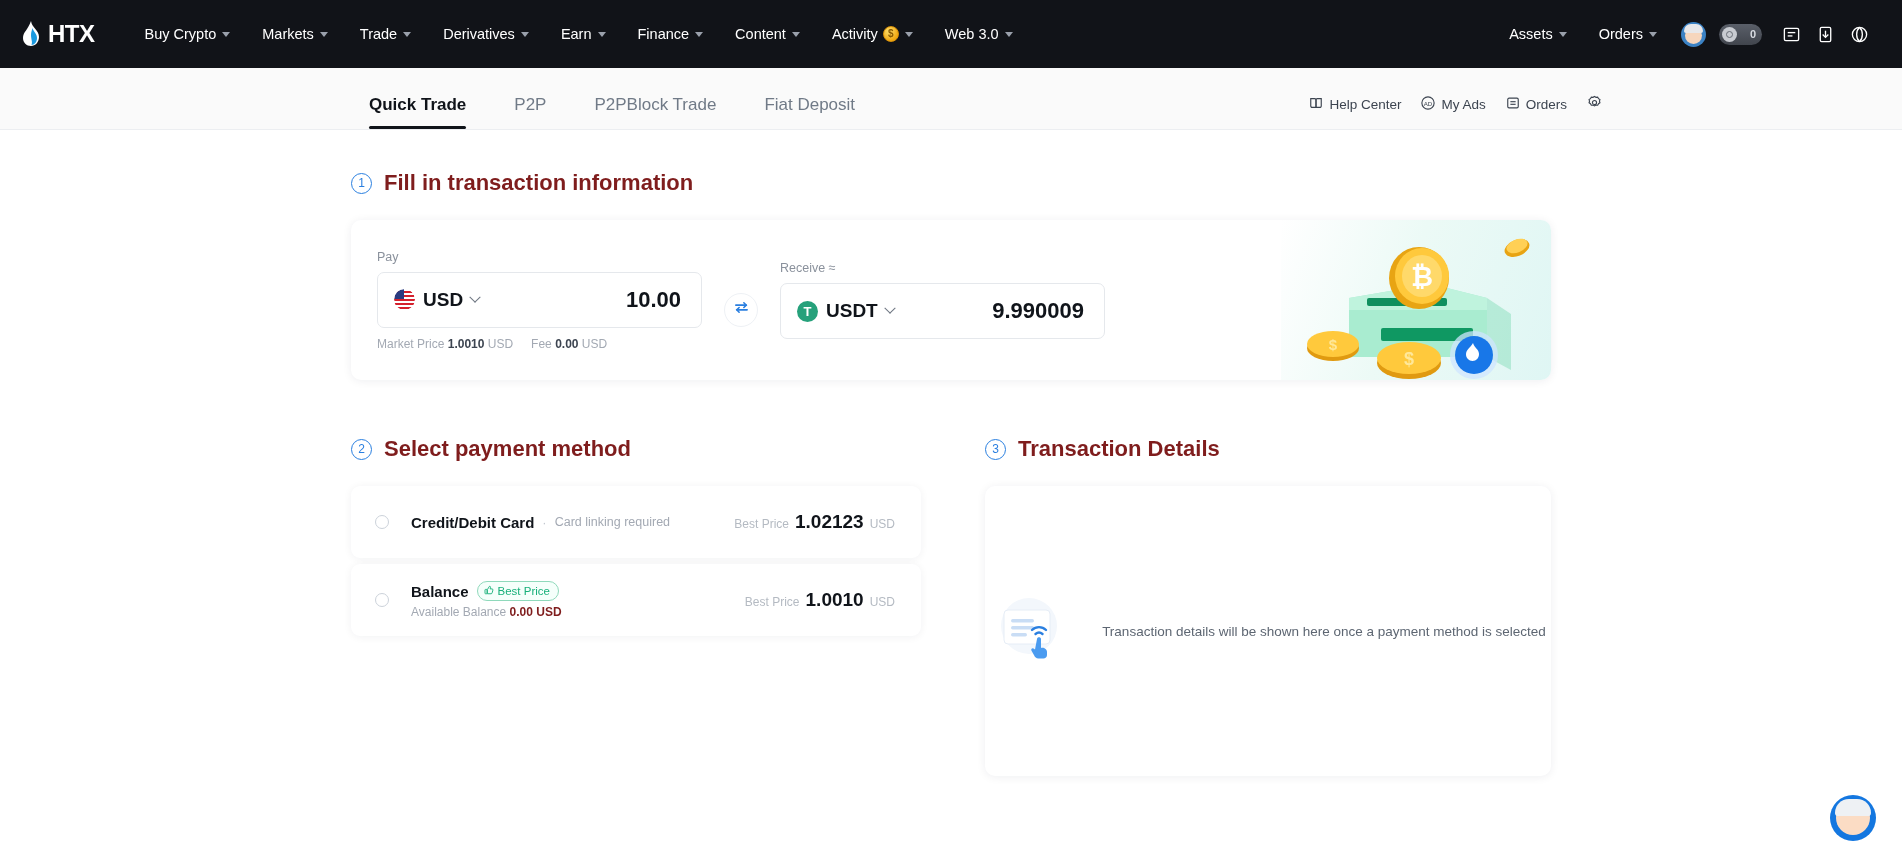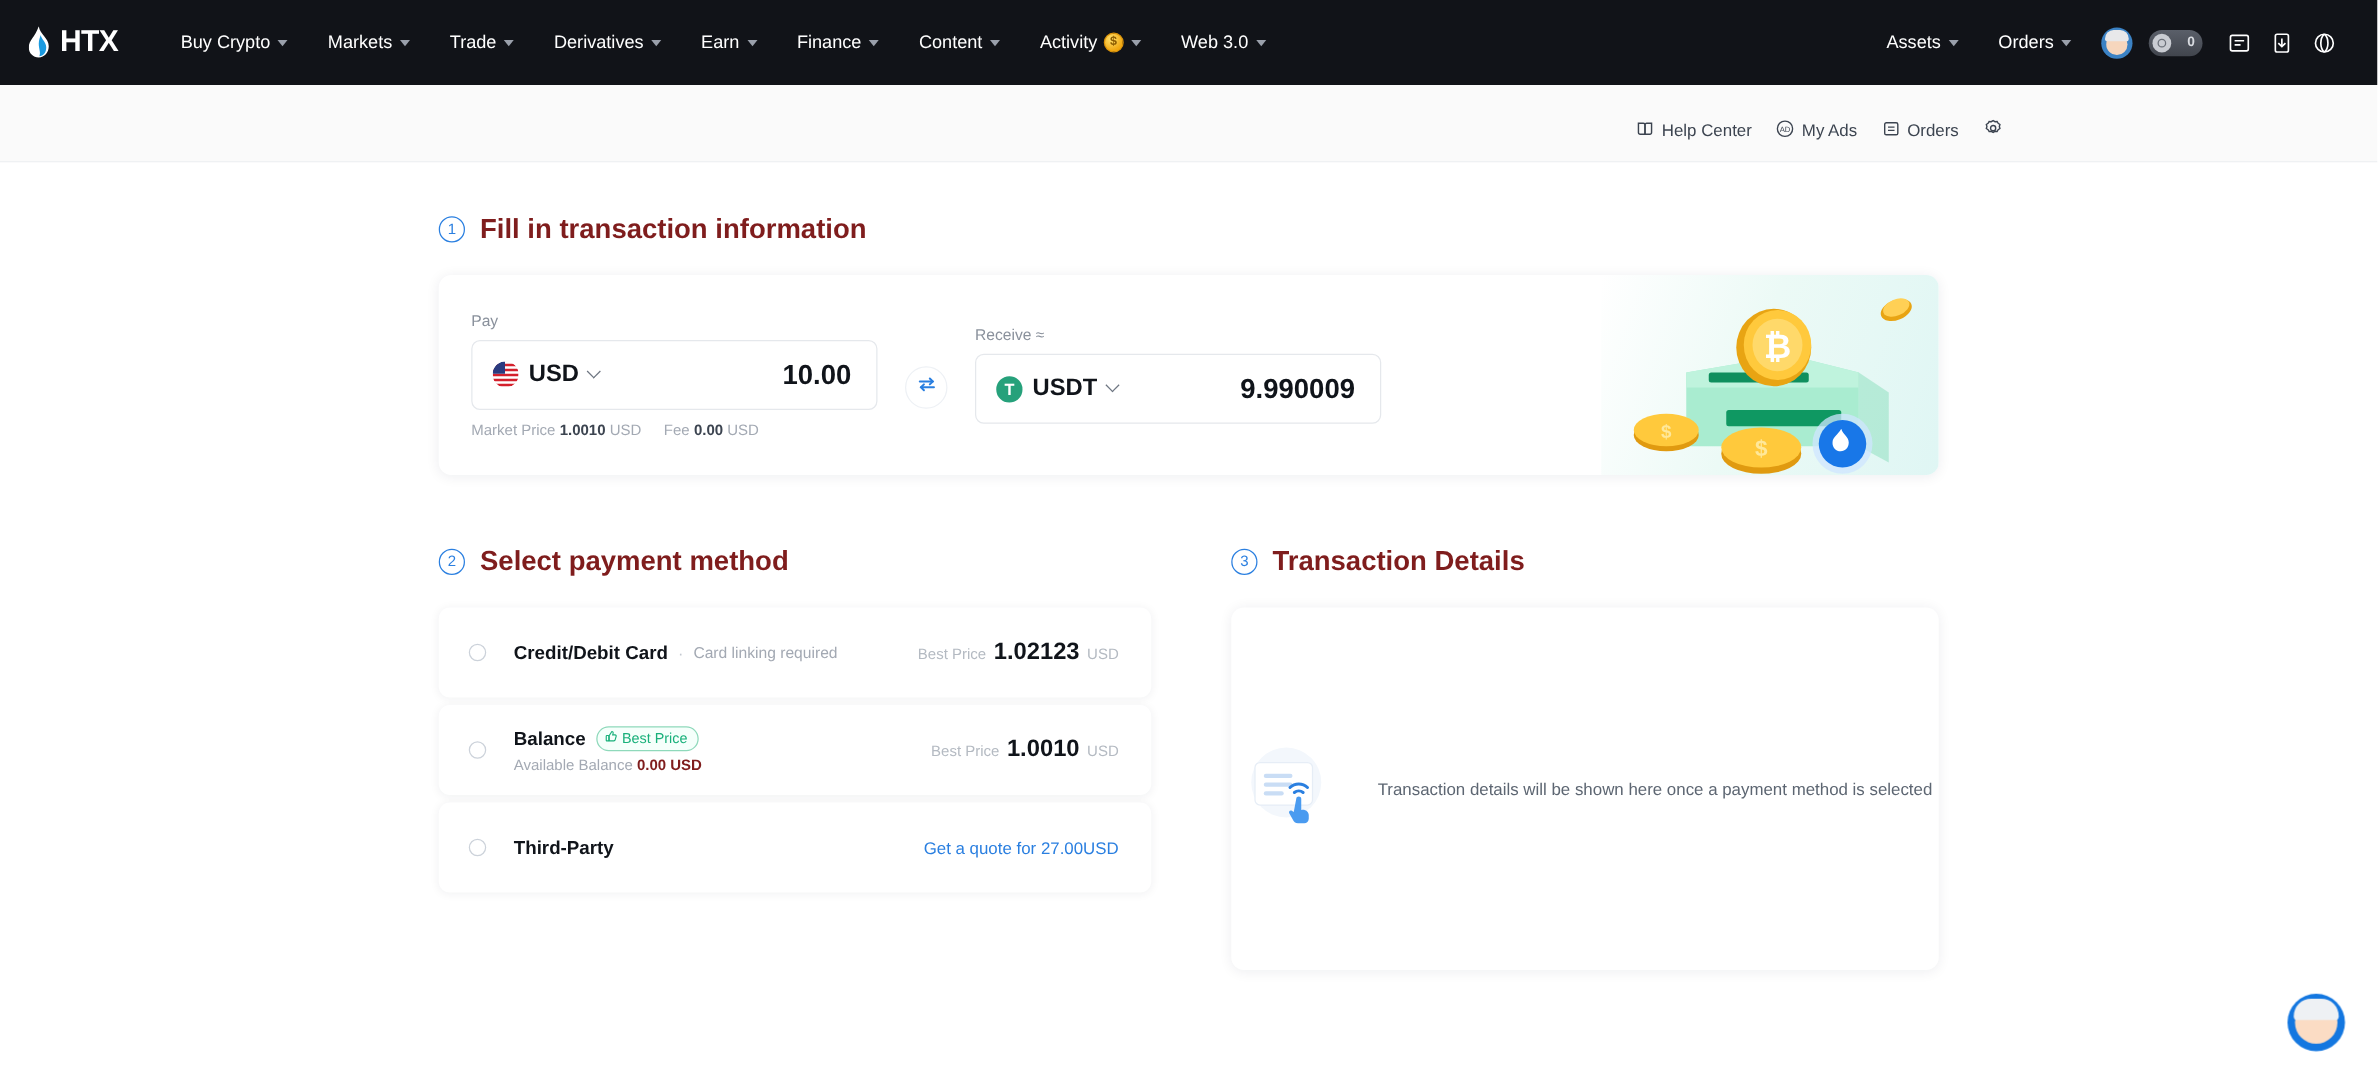--- a/index.html
+++ b/index.html
@@ -349,20 +349,26 @@
       <svg width="19" height="19" viewBox="0 0 20 20" fill="none" stroke="#ffffff" stroke-width="1.4">
         <circle cx="10" cy="10" r="7.5"></circle>
         <path d="M10 2.5 C6 6 6 14 10 17.5"></path>
         <path d="M10 2.5 C14 6 14 14 10 17.5"></path>
       </svg>
     </div>
   </div>
 </div>
 
 <div class="subbar">
+  <div class="tabs">
+    <div class="tab active">Quick Trade</div>
+    <div class="tab">P2P</div>
+    <div class="tab">P2PBlock Trade</div>
+    <div class="tab">Fiat Deposit</div>
+  </div>
   <div class="subbar-right">
     <div class="sub-link">
       <span>
         <svg width="14" height="14" viewBox="0 0 16 16" fill="none" stroke="#3c4450" stroke-width="1.3">
           <path d="M2 3 h4.5 a1.5 1.5 0 0 1 1.5 1.5 V13 H3.5 A1.5 1.5 0 0 1 2 11.5 Z"></path>
           <path d="M14 3 H9.5 A1.5 1.5 0 0 0 8 4.5 V13 h4.5 A1.5 1.5 0 0 0 14 11.5 Z"></path>
         </svg>
       </span>
       <span>Help Center</span>
     </div>
@@ -551,29 +557,20 @@
                 <b>0.00 USD</b>
               </div>
             </div>
             <div class="pm-right">
               <span class="bp-label">Best Price</span>
               <span class="bp-val">1.0010</span>
               <span class="bp-unit">USD</span>
             </div>
           </div>
 
-          <div class="pm-row">
-            <span class="radio"></span>
-            <div class="pm-main">
-              <div class="pm-title-line">
-                <span class="pm-name">Third-Party</span>
-              </div>
-            </div>
-            <span class="quote-link">Get a quote for 27.00USD</span>
-          </div>
 
         </div>
       </div>
 
       <div class="col-right">
         <div class="step-head">
           <span class="step-num">3</span>
           <span class="step-title">Transaction Details</span>
         </div>
         <div class="details-card">

